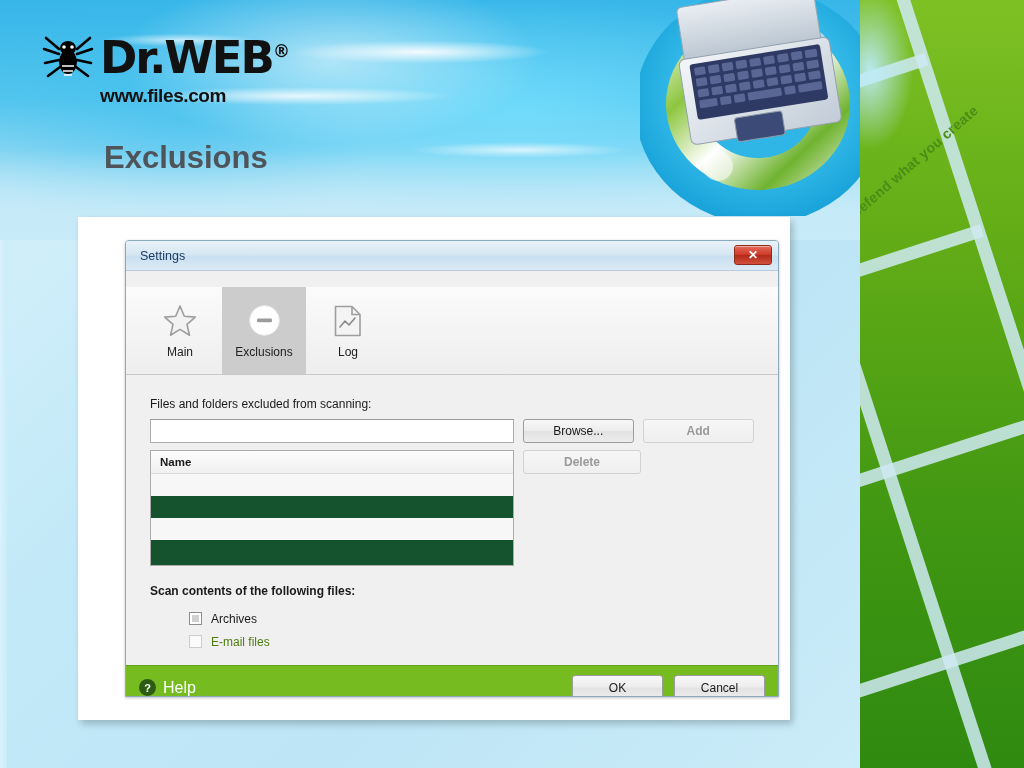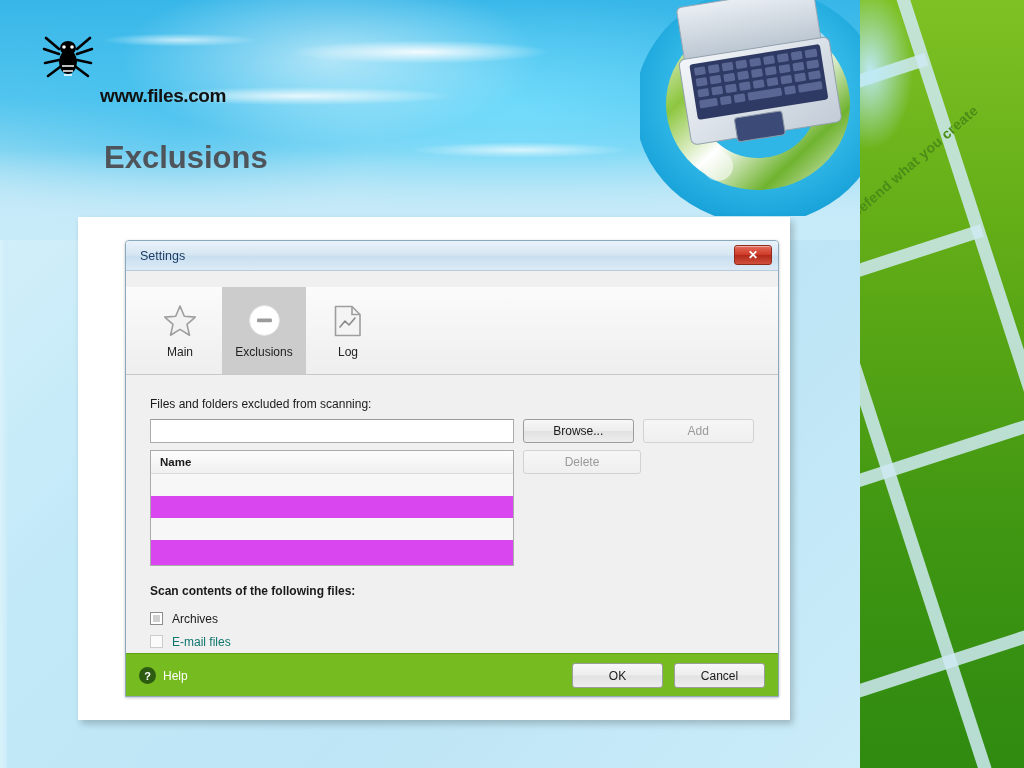--- a/index.html
+++ b/index.html
@@ -136,83 +136,83 @@
   }
   .tb-item {
     width:84px; display:flex; flex-direction:column; align-items:center; justify-content:center;
     cursor:pointer; gap:6px;
   }
   .tb-item.active { background:#cccccc; }
   .tb-icon { width:36px; height:36px; display:flex; align-items:center; justify-content:center; }
   .tb-label { font-size:12px; color:#222; }
 
   
-  .dlg-body { flex:1 1 auto; background:#f0f0f0; padding:22px 24px 0 24px; position:relative; }
+  .dlg-body { flex:1 1 auto; background:#f0f0f0; padding:22px 24px 12px 24px; position:relative; }
   .field-label { font-size:12px; color:#1a1a1a; margin-bottom:8px; font-weight:normal; }
 
   .row1 { display:flex; gap:9px; align-items:center; }
   .path-input {
     flex:0 0 364px; height:24px; background:#fff; border:1px solid #ababab;
     border-top-color:#9a9a9a; font-size:12px; padding:0 5px; outline:none;
   }
   .btn {
     height:24px; font-size:12px; border-radius:3px; cursor:pointer;
     background: linear-gradient(to bottom,#f7f7f7 0%,#ededed 48%,#e2e2e2 52%,#ededed 100%);
     border:1px solid #9c9c9c; color:#1a1a1a;
     display:flex; align-items:center; justify-content:center;
   }
   .btn.disabled {
     background: linear-gradient(to bottom,#f6f6f6,#efefef);
     border:1px solid #d2d2d2; color:#9a9a9a; cursor:default;
   }
   .btn-browse { width:117px; }
-  .btn-side { width:118px; }
+  .btn-side { width:118px;font-weight:bold; }
 
   .row2 { display:flex; gap:9px; margin-top:7px; align-items:flex-start; }
   .listbox {
-    flex:0 0 364px; height:116px; background:#d946ef;
+    flex:0 0 364px; height:116px; background:#14532d;
     border:1px solid #ababab; display:flex; flex-direction:column; overflow:hidden;
   }
   .list-head {
     height:23px; flex:0 0 23px;
     background: linear-gradient(to bottom,#fdfdfd,#f0f0f0);
     border-bottom:1px solid #dcdcdc;
     display:flex; align-items:center; font-size:11.5px; color:#1a1a1a; padding-left:9px; font-weight:bold;
   }
   .list-body { flex:1 1 auto; }
   .list-row { height:22px; }
   .list-row.alt { background:#f7f7f7; }
 
   .chk-title { font-size:12px; color:#1a1a1a; font-weight:bold; margin:18px 0 9px 0; }
-  .chk-row { display:flex; align-items:center; height:23px; gap:9px; }
+  .chk-row { display:flex; align-items:center; height:23px; gap:9px;margin-left:39px; }
   .chk {
     width:13px; height:13px; border:1px solid #8d8d8d; background:#fff;
     display:flex; align-items:center; justify-content:center; flex:0 0 13px;
   }
   .chk.inner-grey { background:#fff; }
   .chk.inner-grey::after { content:""; width:7px; height:7px; background:#d0d0d0; }
   .chk.dis { border-color:#cccccc; background:#fbfbfb; }
   .chk.on { border-color:#5a8cb5; }
   .chk.on::after { content:"\2714"; color:#2a6496; font-size:10px; line-height:1; }
   .chk-label { font-size:12px; color:#1a1a1a; }
-  .chk-label.dis { color:#0f766e; }
+  .chk-label.dis { color:#4d7c0f; }
 
   
   .dlg-footer {
     flex:0 0 44px; height:44px; background:#76bc21;
     border-top:1px solid #5fa016;
     display:flex; align-items:center; padding:0 13px; position:relative;
   }
   .help-wrap { display:flex; align-items:center; gap:7px; cursor:pointer; }
   .help-icon {
     width:17px; height:17px; border-radius:50%; background:#2d5b12;
     color:#fff; font-size:11px; font-weight:bold;
     display:flex; align-items:center; justify-content:center;
   }
-  .help-text { font-size:12px; color:#ffffff; }
+  .help-text { font-size:16px; color:#ffffff; }
   .footer-btns { margin-left:auto; display:flex; gap:11px; }
   .btn-foot { width:91px; height:25px; }
 </style>
 </head>
 <body>
 
 <div id="slide">
 
   <div class="edge-strip"></div>
   <div class="wave-band"></div>
@@ -314,20 +314,23 @@
         <g fill="#000">
           <ellipse cx="26" cy="30" rx="9" ry="12"></ellipse>
           <ellipse cx="26" cy="16" rx="8" ry="7"></ellipse>
           <circle cx="22" cy="15" r="1.8" fill="#fff"></circle>
           <circle cx="30" cy="15" r="1.8" fill="#fff"></circle>
           <path d="M17 17 L4 6 M17 22 L2 17 M17 28 L3 31 M18 35 L6 44
                    M35 17 L48 6 M35 22 L50 17 M35 28 L49 31 M34 35 L46 44" stroke="#000" stroke-width="2.6" fill="none" stroke-linecap="round"></path>
           <path d="M20 34 h12 M21 39 h10 M22 43 h8" stroke="#fff" stroke-width="1.6"></path>
         </g>
       </svg>
+      <div class="logo-word">
+        <span>Dr.WEB</span><span class="reg">®</span>
+      </div>
     </div>
     <div class="logo-url">www.files.com</div>
   </div>
 
   <div class="slide-title">Exclusions</div>
 
   <div class="white-card"></div>
 
   <div class="dialog">
 

